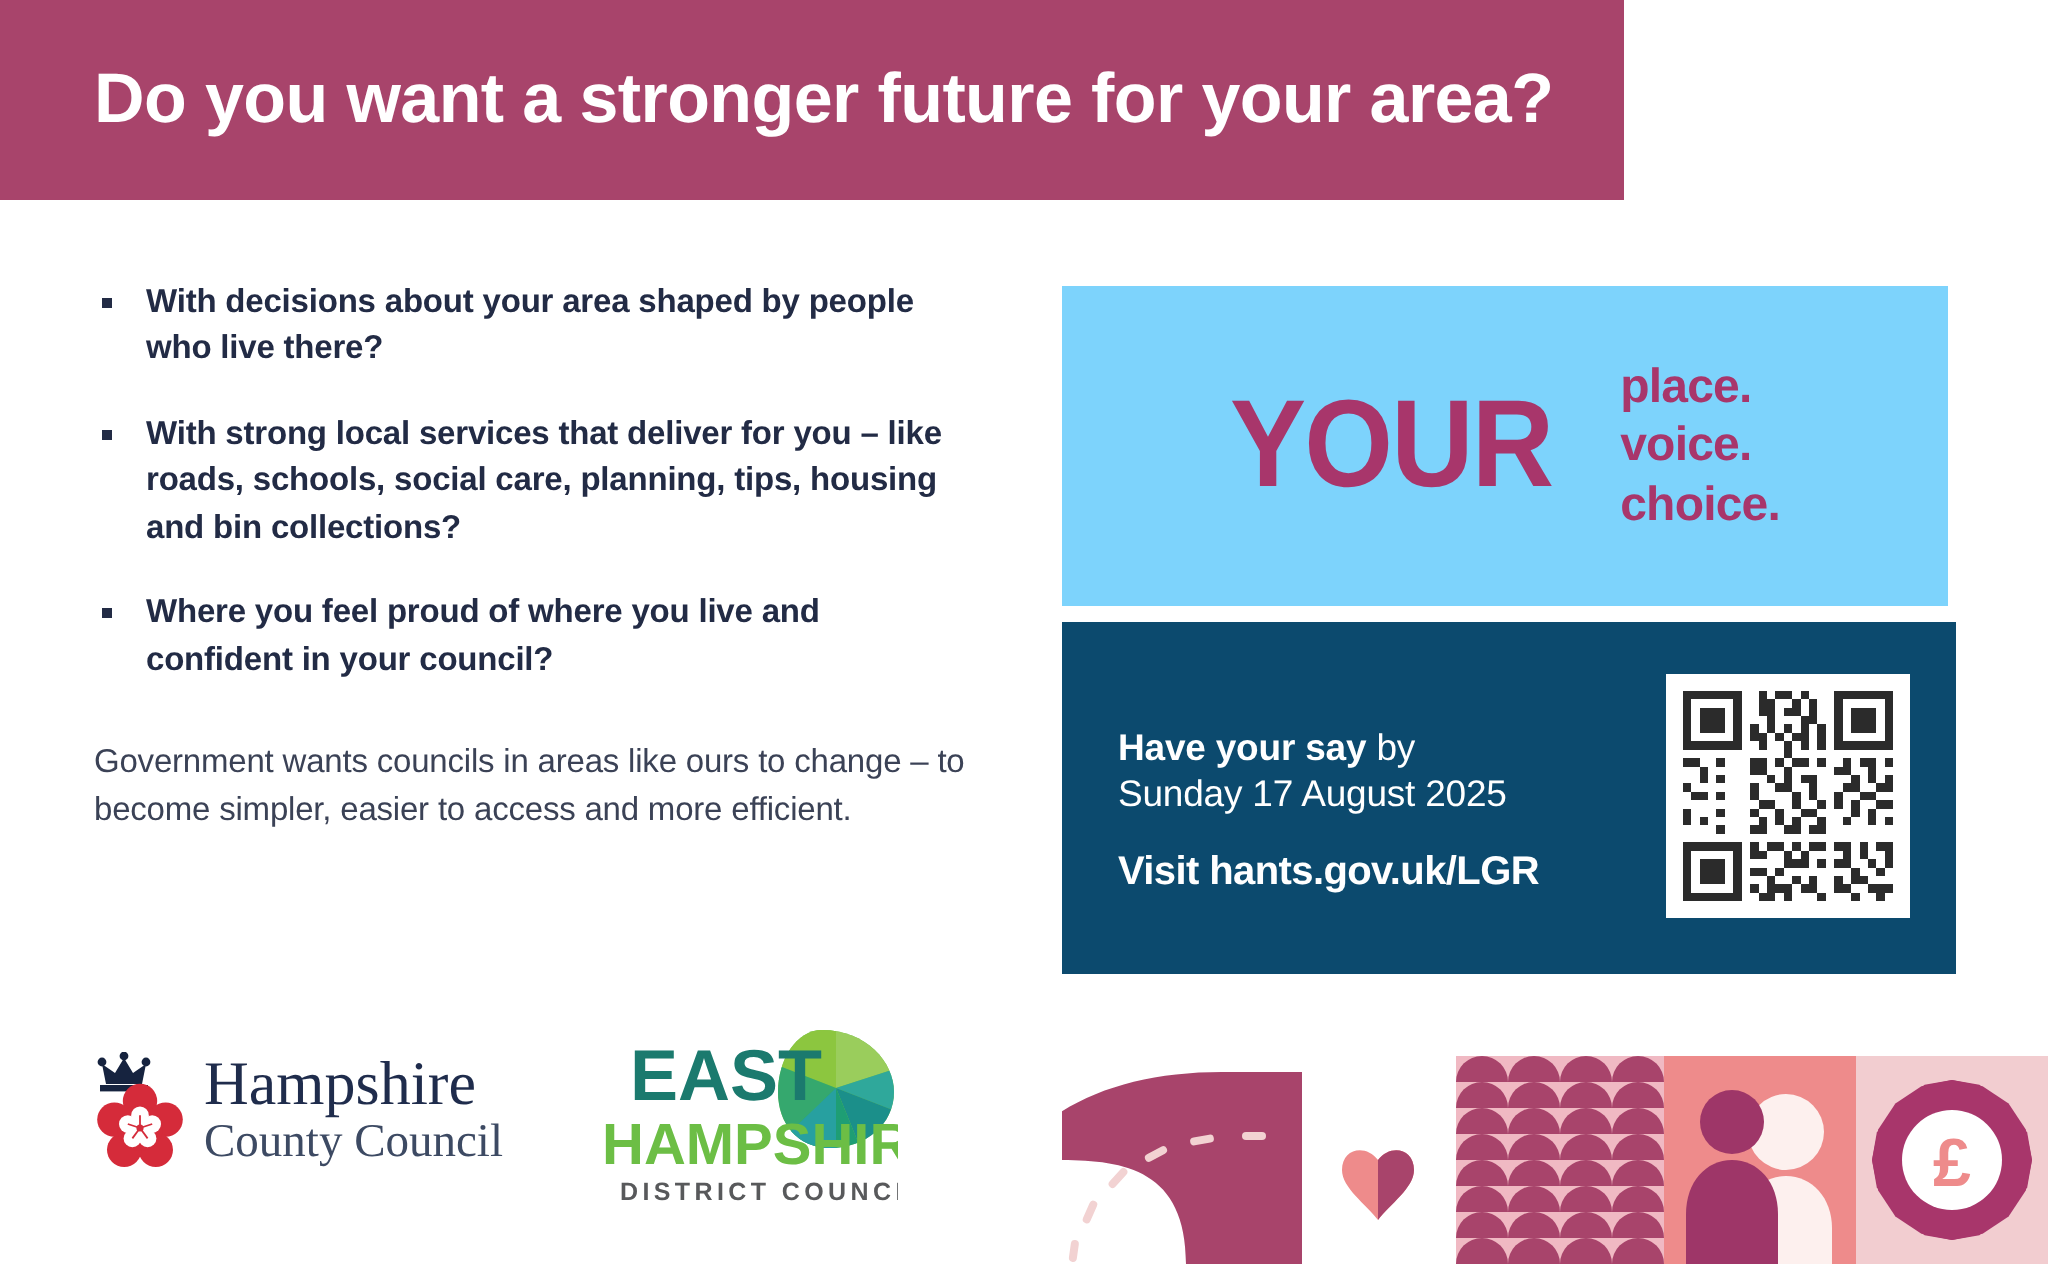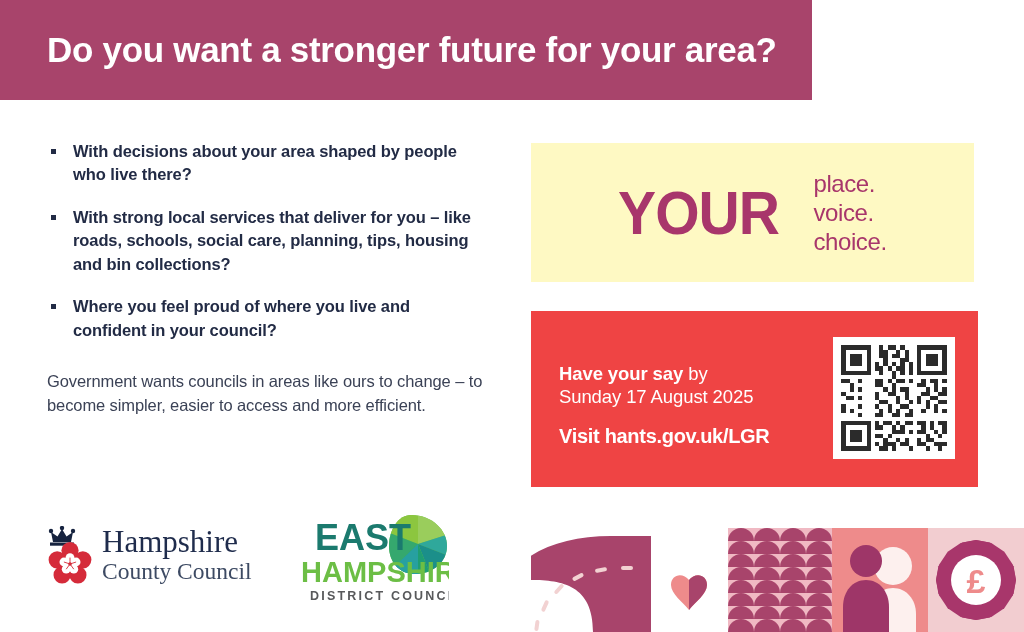--- a/index.html
+++ b/index.html
@@ -101,54 +101,54 @@
   .hcc-line2 { font-size: 23.5px; margin-top: 3px; color: #3d4a63; }
 
   .ehdc-logo { margin-left: 47px; width: 150px; }
 
   
   .your-panel {
     position: absolute;
     left: 531px;
     top: 143px;
     width: 443px;
-    height: 139px;
-    background: #fef9c3;
+    height: 160px;
+    background: #7dd3fc;
     display: flex;
     align-items: center;
     justify-content: center;
   }
   .your-inner { display: flex; align-items: center; }
   .your-word {
     color: #a8366b;
     font-size: 62px;
     font-weight: bold;
     letter-spacing: -1px;
     line-height: 0.92;
     font-family: "Liberation Sans Narrow", "Liberation Sans", sans-serif;
     transform: scaleX(0.92);
     transform-origin: left center;
   }
   .your-stack {
     margin-left: 20px;
     color: #a8366b;
     font-size: 24px;
-    font-weight: normal;
+    font-weight: bold;
     line-height: 1.22;
     letter-spacing: -0.4px;
   }
 
   
   .cta-panel {
     position: absolute;
     left: 531px;
     top: 311px;
     width: 447px;
     height: 176px;
-    background: #ef4444;
+    background: #0c4a6e;
   }
   .cta-text {
     position: absolute;
     left: 28px;
     top: 51px;
     color: #ffffff;
   }
   .cta-line-1 {
     font-size: 18.5px;
     line-height: 1.26;

